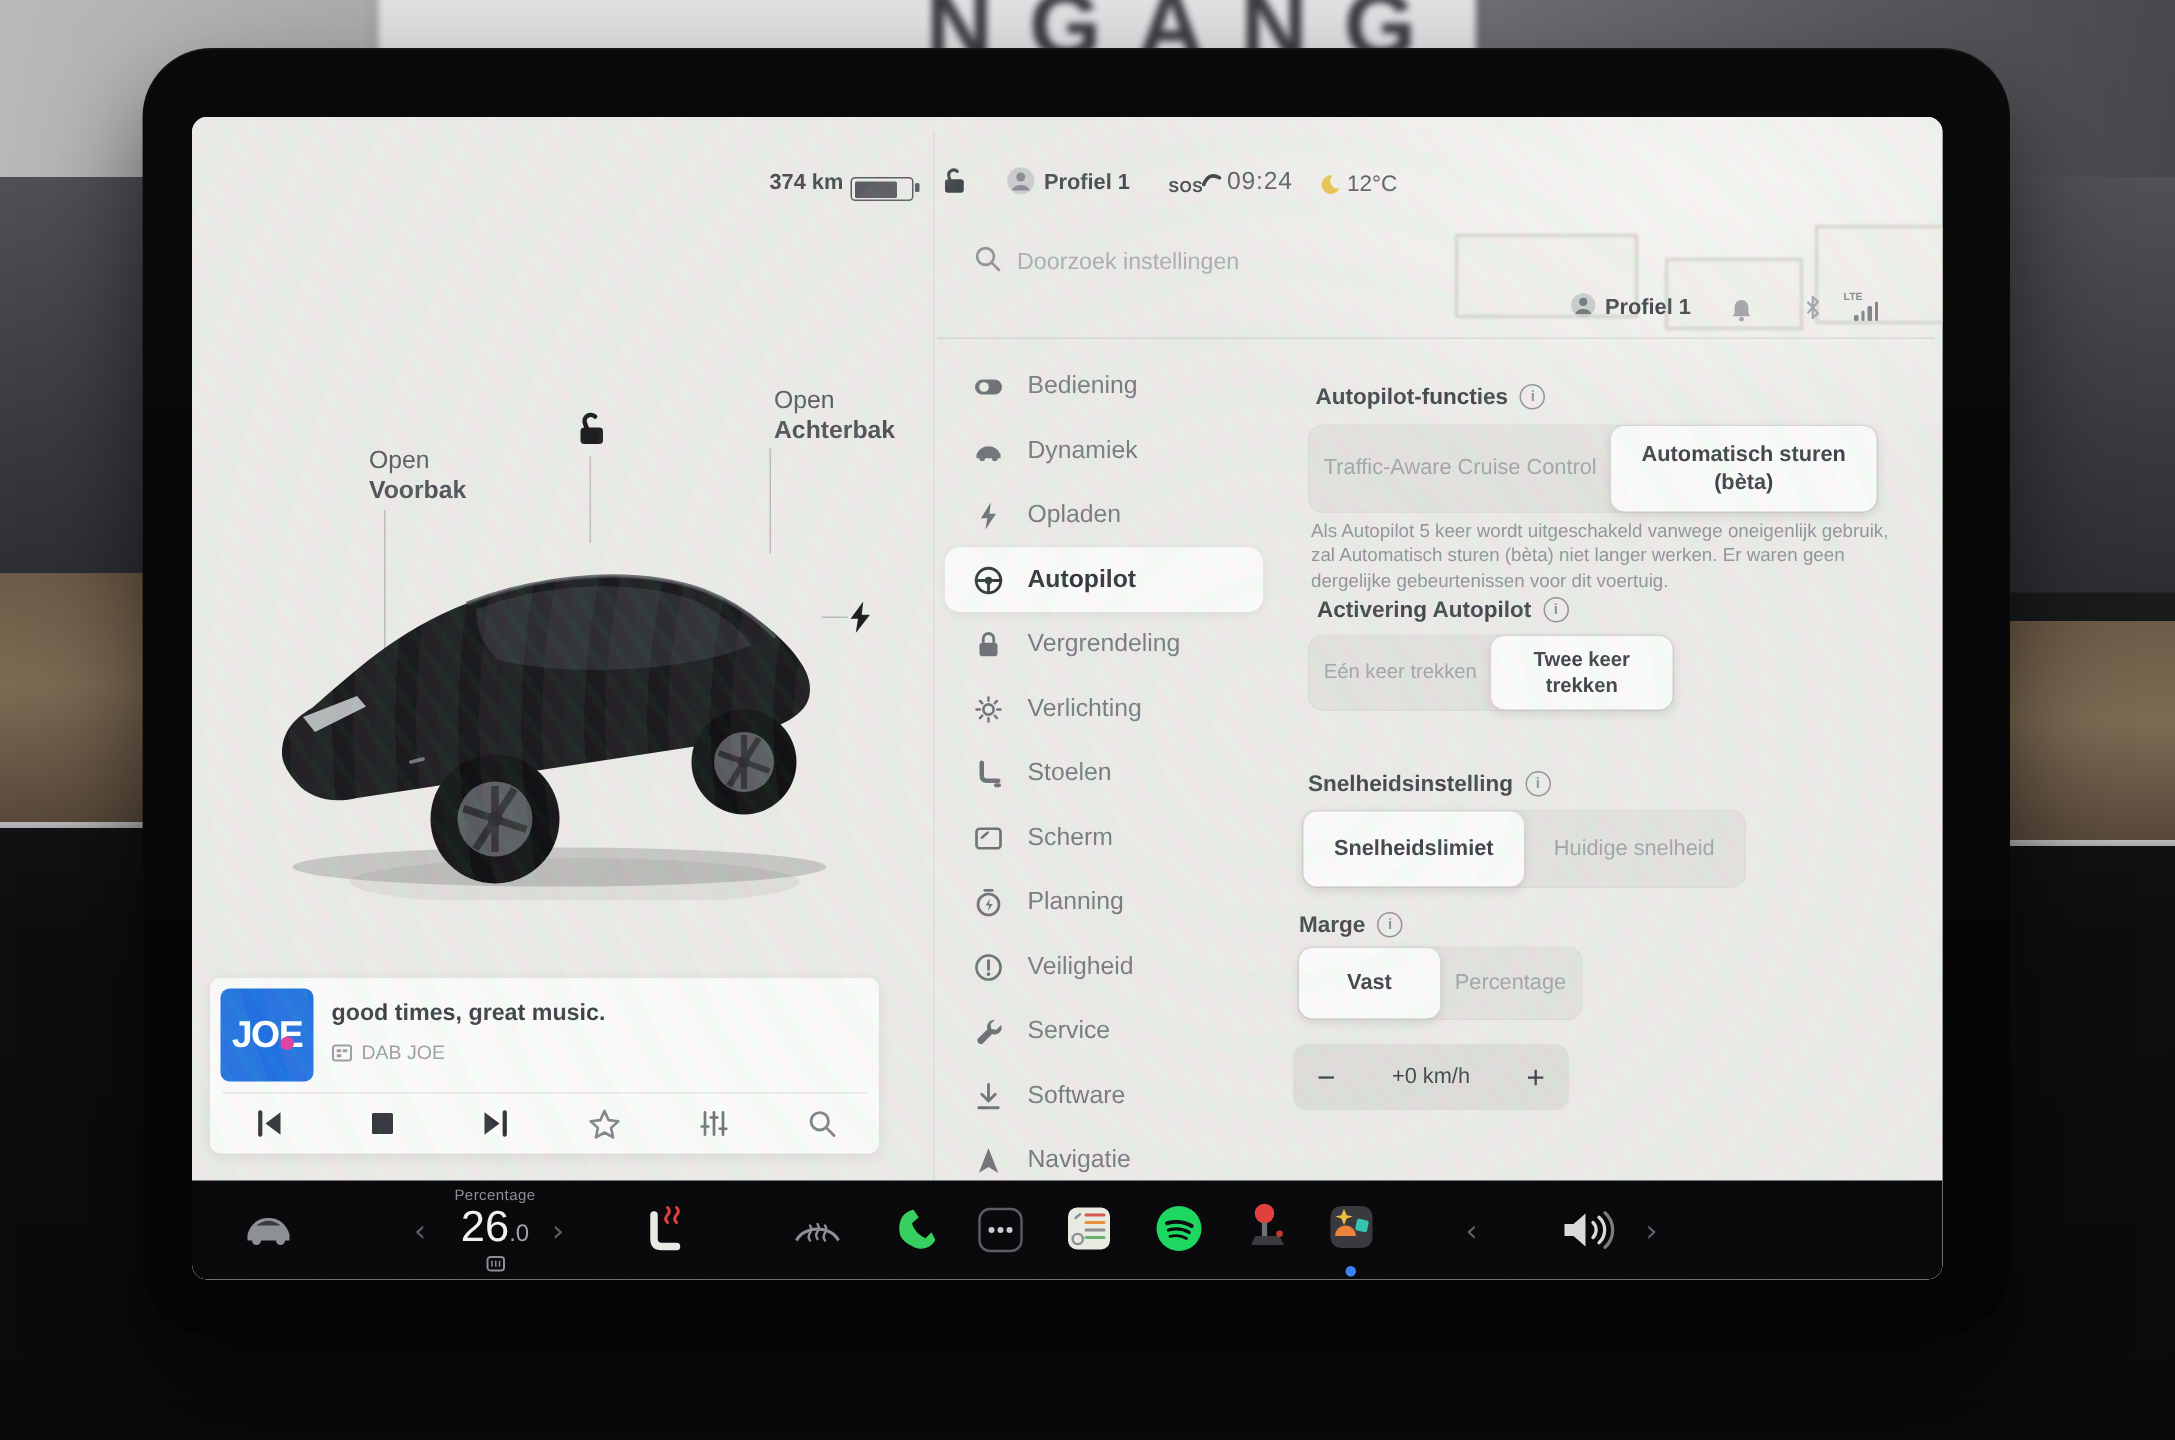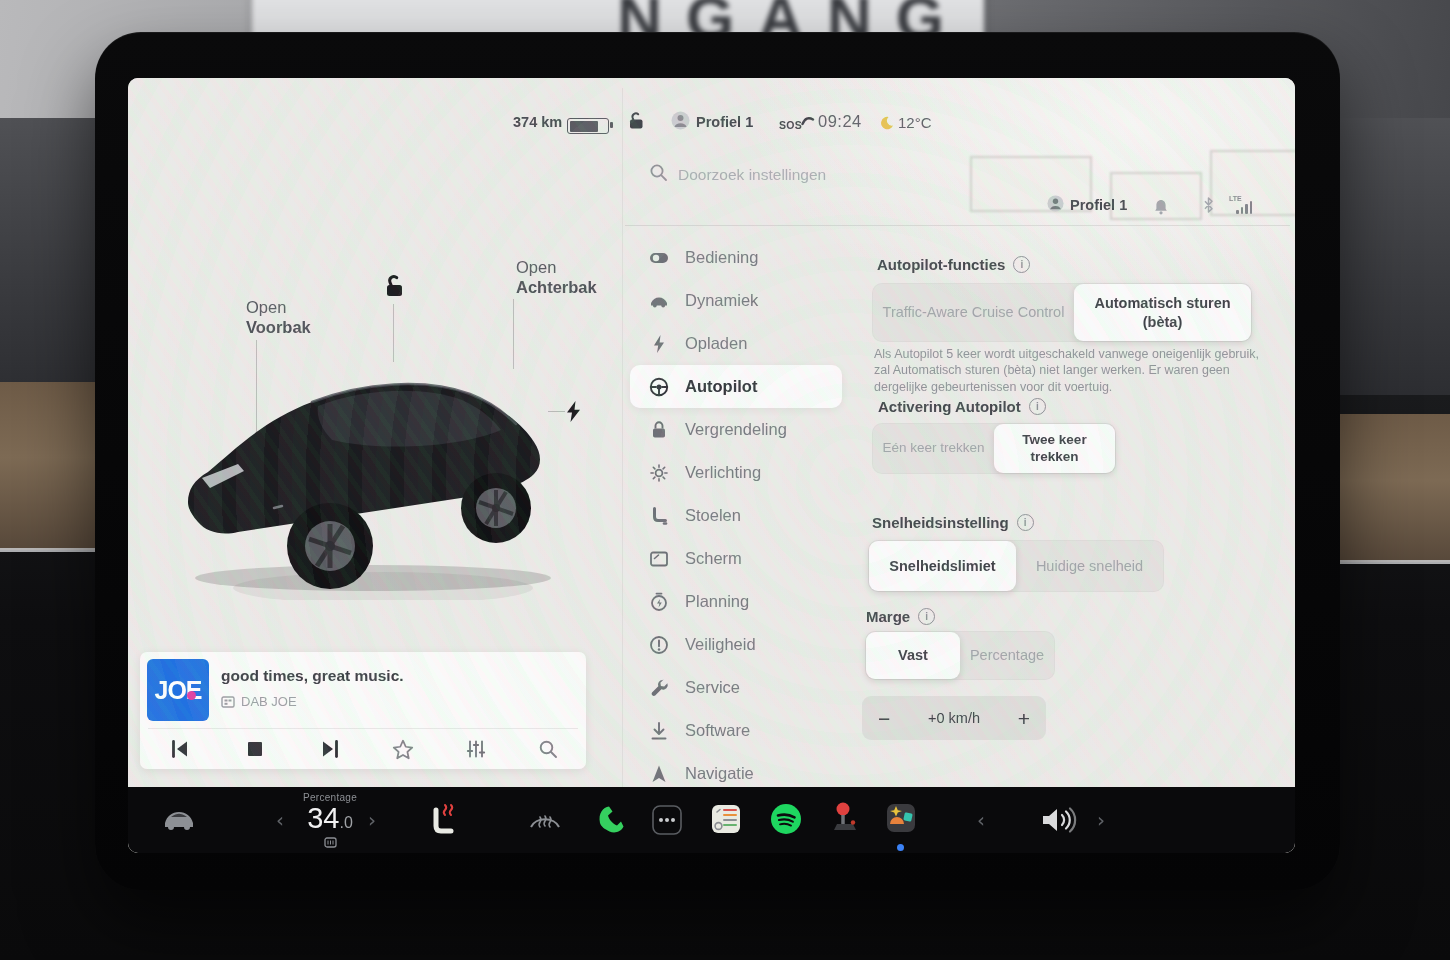--- a/index.html
+++ b/index.html
@@ -463,21 +463,21 @@
         <div class="abs" id="dock">
           <span class="dock-it" style="left:33px;top:17px;">
             <svg width="36" height="30" viewBox="0 0 36 30">
                 <path d="M4,19 C6,12 11,8 18,8 C25,8 30,12 32,19 L32,23 L29,23 A3,3 0 0 1 23,23 L13,23 A3,3 0 0 1 7,23 L4,23 Z" fill="#8d9095"></path>
                 <path d="M10,13 C13,10.5 16,9.8 18,9.8 C20,9.8 23,10.5 26,13 Z" fill="#3a3b3f"></path>
               </svg>
           </span>
           <span class="dock-it chev" style="left:148px;top:23px;">‹</span>
           <div class="abs" id="temp-mode">Percentage</div>
           <div class="abs" id="temp-val">
-            <span class="big">34</span><span class="small">.0</span>
+            <span class="big">26</span><span class="small">.0</span>
           </div>
           <span class="dock-it" style="left:196px;top:50px;">
             <svg width="13" height="11" viewBox="0 0 13 11">
                 <rect x="1" y="1" width="11" height="9" rx="2" fill="none" stroke="#8c8f94" stroke-width="1.3"></rect>
                 <path d="M4,3.5 v4 M6.5,3.5 v4 M9,3.5 v4" stroke="#8c8f94" stroke-width="1"></path>
               </svg>
           </span>
           <span class="dock-it chev" style="left:240px;top:23px;">›</span>
 
           <span class="dock-it" style="left:300px;top:15px;">

